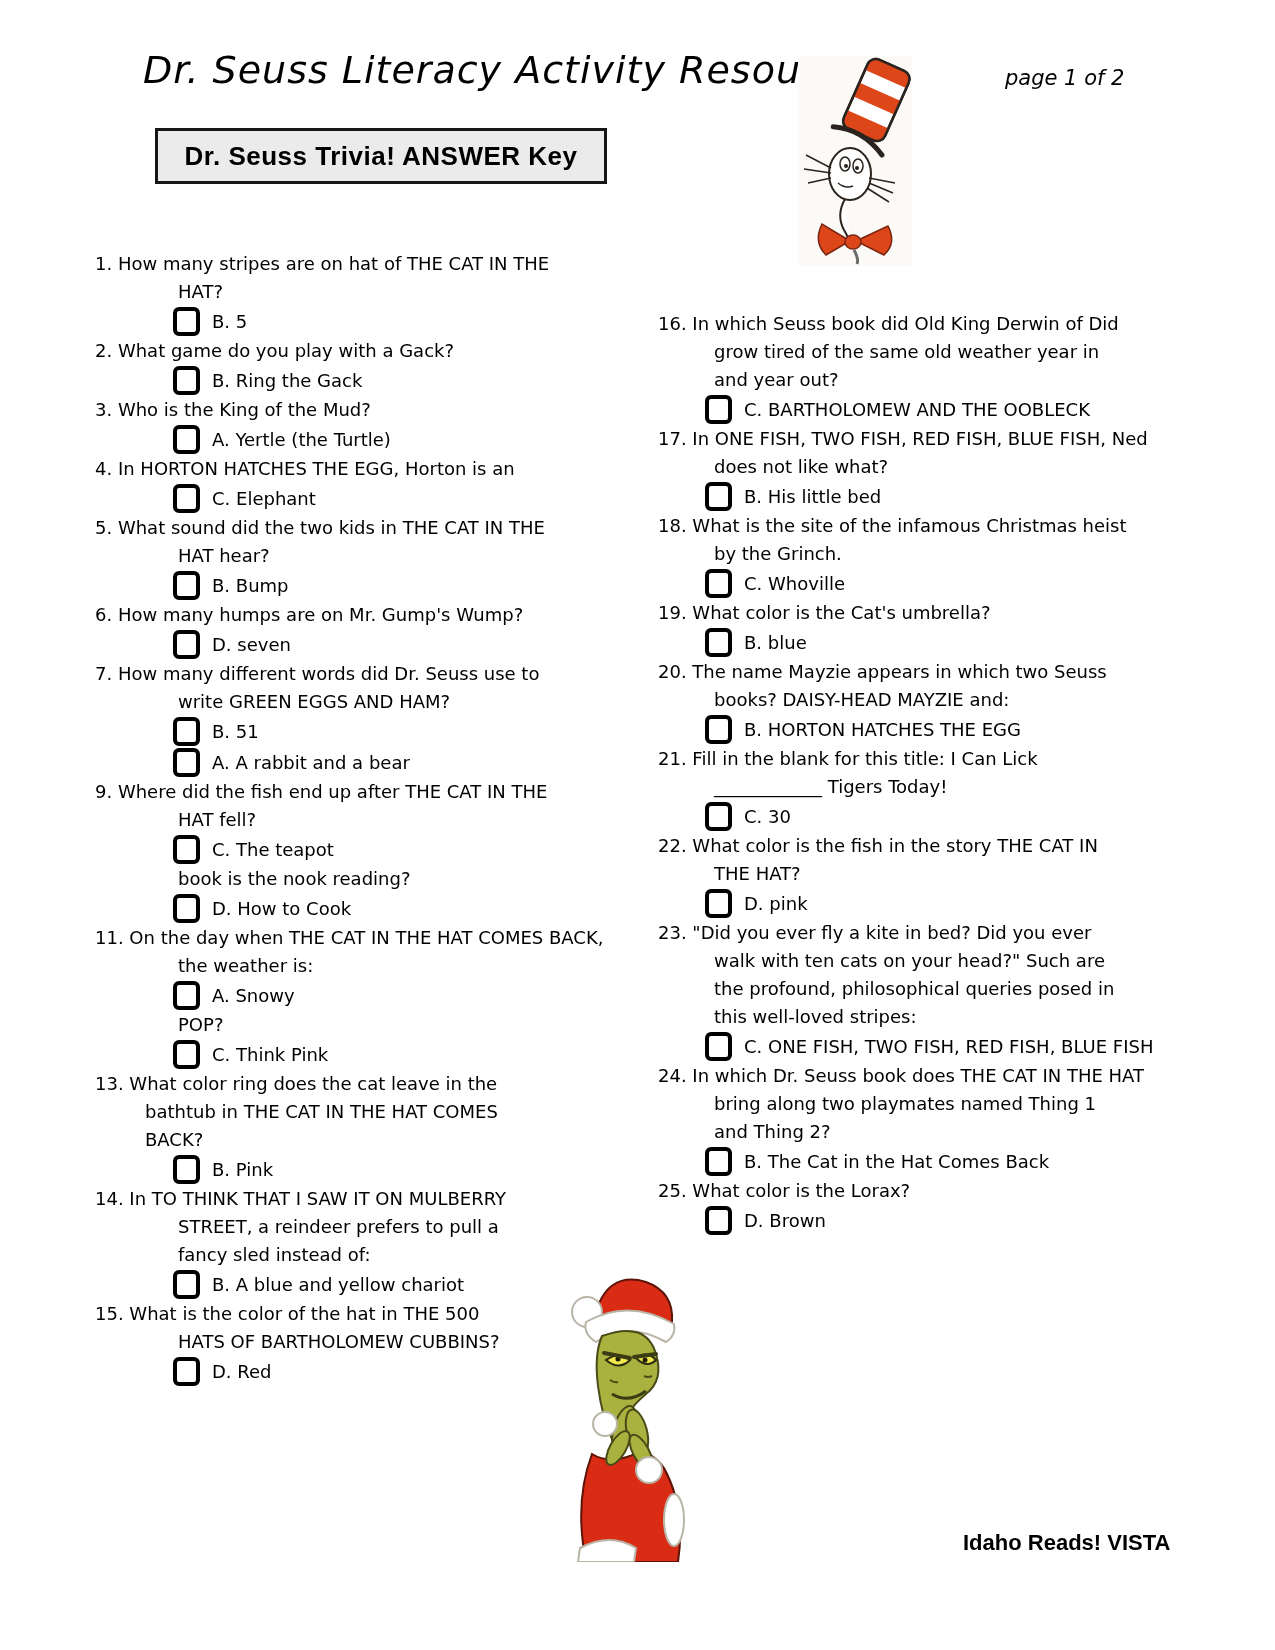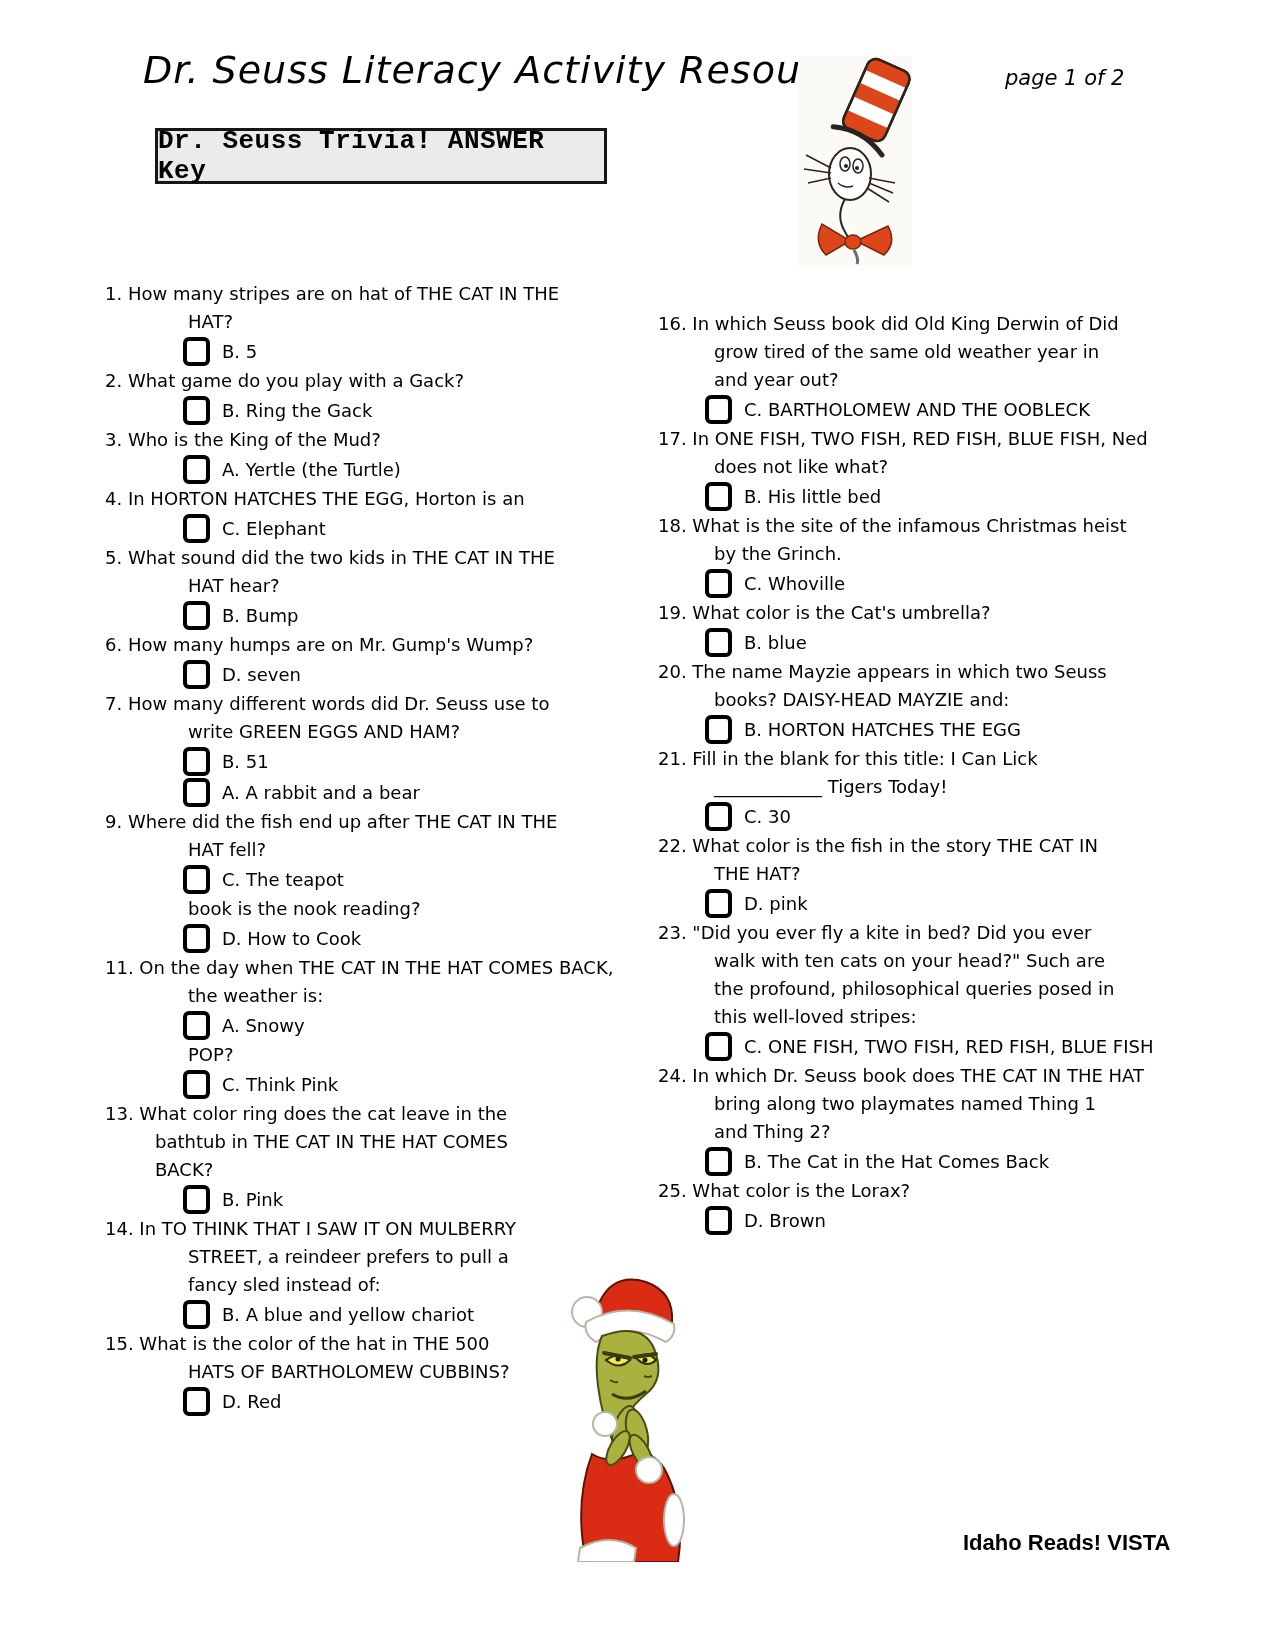--- a/index.html
+++ b/index.html
@@ -18,29 +18,29 @@
     position:absolute; left:1005px; top:66px;
     font-size:21px; font-style:italic;
     font-family:"DejaVu Sans", cursive;
   }
   .banner {
     position:absolute; left:155px; top:128px; width:452px; height:56px;
     background:#ebebeb; border:3px solid #161616; box-sizing:border-box;
     display:flex; align-items:center; justify-content:center;
   }
   .banner-text {
-    font-family:Liberation Mono, monospace; font-weight:bold; font-size:26px;
+    font-family:Liberation Sans, sans-serif; font-weight:bold; font-size:26px;
     letter-spacing:0.5px;
   }
   
   .cat    { position:absolute; left:798px; top:56px;  width:114px; height:210px; }
   .grinch { position:absolute; left:548px; top:1256px; width:156px; height:306px; }
   
   .col { position:absolute; font-size:18px; }
-  .col-left  { left:105px; top:250px; width:470px;margin-top:30px; }
+  .col-left  { left:95px; top:250px; width:470px; }
   .col-right { left:658px; top:310px; width:505px; }
   .q-line { white-space:nowrap; height:28px; line-height:28px; }
   .col-left  .q-line.cont { padding-left:83px; }
   .col-left  .q-line.cont.tight { padding-left:50px; }
   .col-right .q-line.cont { padding-left:56px; }
   .answer { display:flex; align-items:center; white-space:nowrap; height:31px; }
   .col-left  .answer { padding-left:78px; }
   .col-right .answer { padding-left:47px; }
   .checkbox {
     width:19px; height:21px; border:4px solid #000; border-radius:6px;

